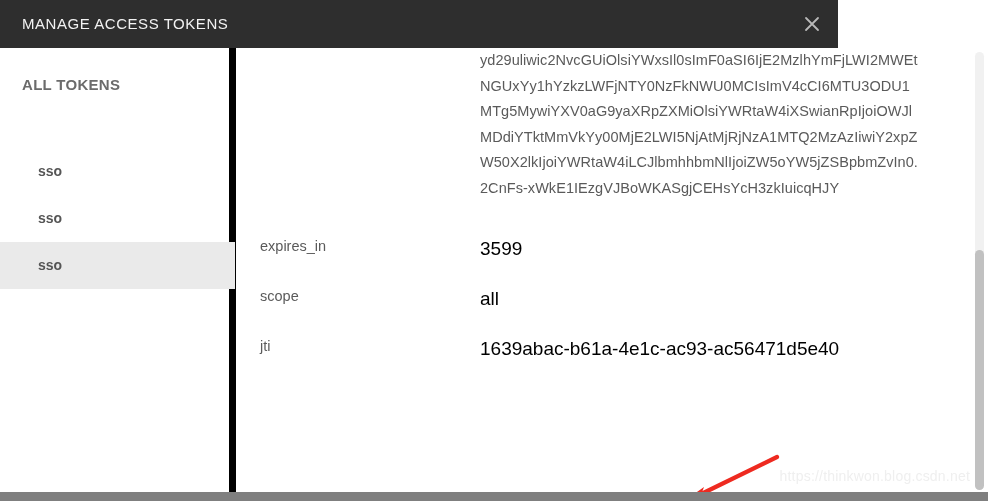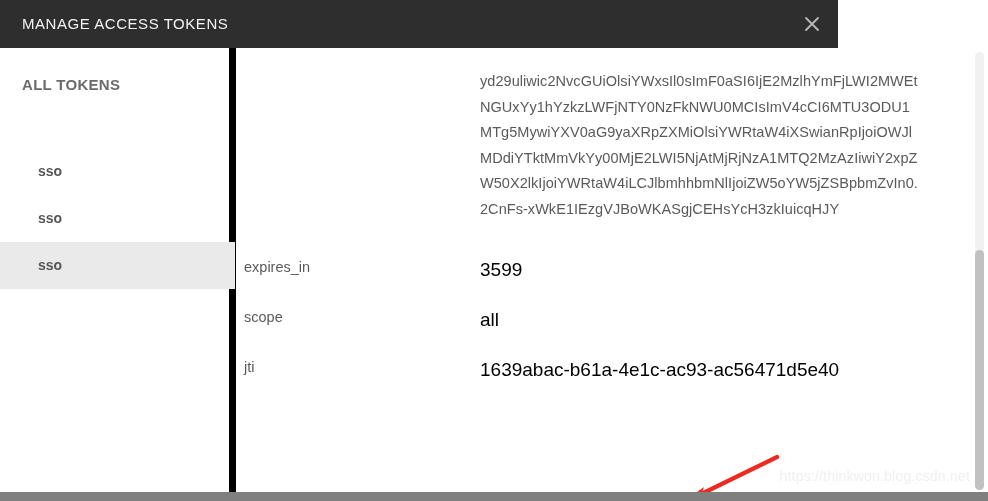--- a/index.html
+++ b/index.html
@@ -100,21 +100,20 @@
 
   
   .content {
     position: absolute;
     left: 236px;
     top: 0;
     width: 752px;
     height: 312px;
     background: #ffffff;
     overflow: hidden;
-    margin-top: 21px;
   }
   .token-block {
     position: absolute;
     left: 244px;
     top: 0px;
     width: 440px;
     font-size: 14.5px;
     line-height: 25.5px;
     color: #5a5a5a;
     word-break: break-all;
@@ -125,21 +124,21 @@
     left: 0;
     top: 180px;
     width: 752px;
   }
   .kv-row {
     position: relative;
     height: 50px;
   }
   .kv-key {
     position: absolute;
-    left: 8px;
+    left: 24px;
     top: 10px;
     font-size: 14.5px;
     color: #5a5a5a;
     white-space: nowrap;
   }
   .kv-val {
     position: absolute;
     left: 244px;
     top: 10px;
     font-size: 19px;

